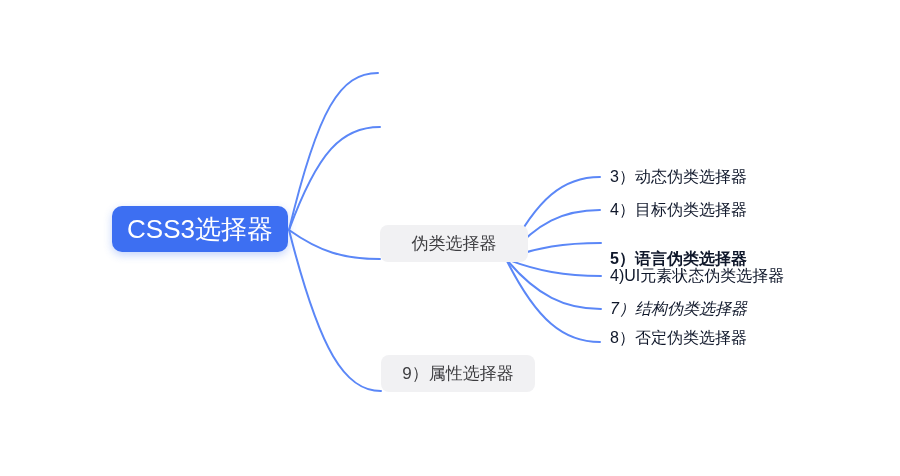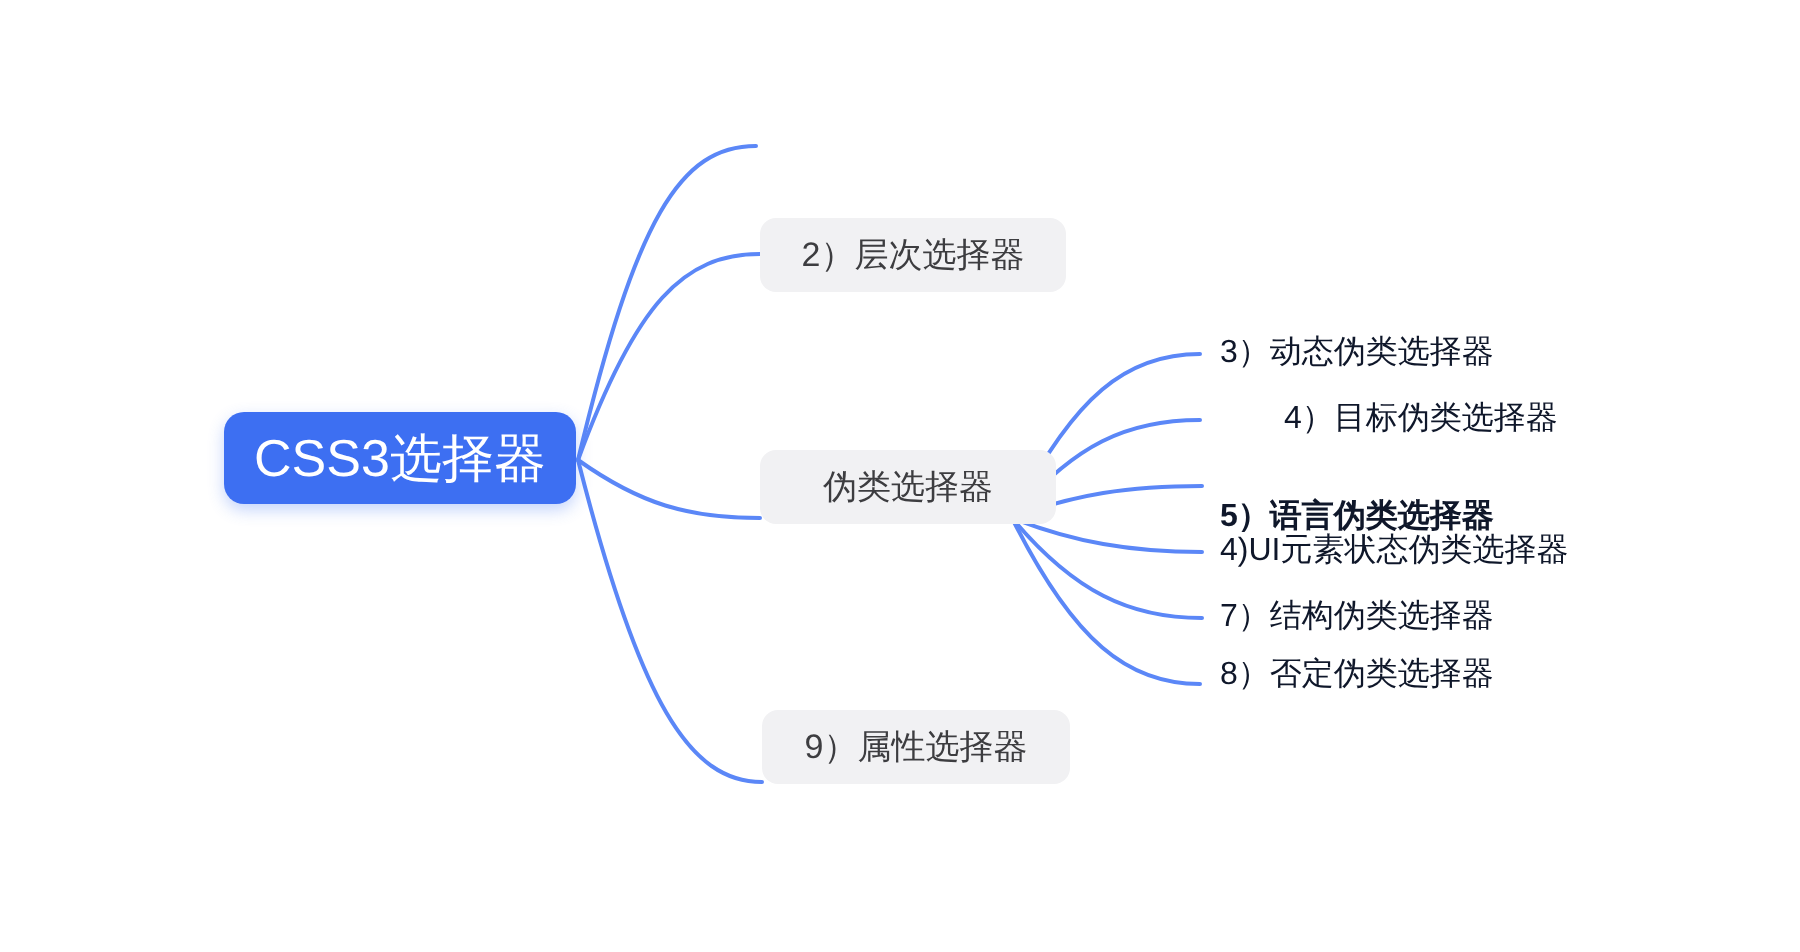--- a/index.html
+++ b/index.html
@@ -73,31 +73,30 @@
     <path d="M506 259 C537 222 564 210 600 210"></path>
     <path d="M506 259 C537 247 565 243 601 243"></path>
     <path d="M506 259 C537 271 565 276 601 276"></path>
     <path d="M506 259 C537 296 565 309 601 309"></path>
     <path d="M506 259 C537 321 564 342 600 342"></path>
   </svg>
 
   <div class="node root">CSS3选择器</div>
 
 
-  <div class="node branch" style="left:380px; top:109px; width:153px;">2）层次选择器</div>
 
   <div class="node branch" style="left:380px; top:225px; width:148px;">伪类选择器</div>
 
   <div class="node branch" style="left:381px; top:355px; width:154px;">9）属性选择器</div>
 
   <div class="leaf" style="top:166px;">3）动态伪类选择器</div>
 
-  <div class="leaf" style="top:199px;margin-left:32px;">4）目标伪类选择器</div>
+  <div class="leaf" style="top:199px;">4）目标伪类选择器</div>
 
   <div class="leaf" style="top:248px;font-weight:bold;">5）语言伪类选择器</div>
 
   <div class="leaf" style="top:265px;">4)UI元素状态伪类选择器</div>
 
-  <div class="leaf" style="top:298px;">7）结构伪类选择器</div>
+  <div class="leaf" style="top:298px;font-style:italic;">7）结构伪类选择器</div>
 
   <div class="leaf" style="top:327px;">8）否定伪类选择器</div>
 
 </div>
 
 </body></html>

